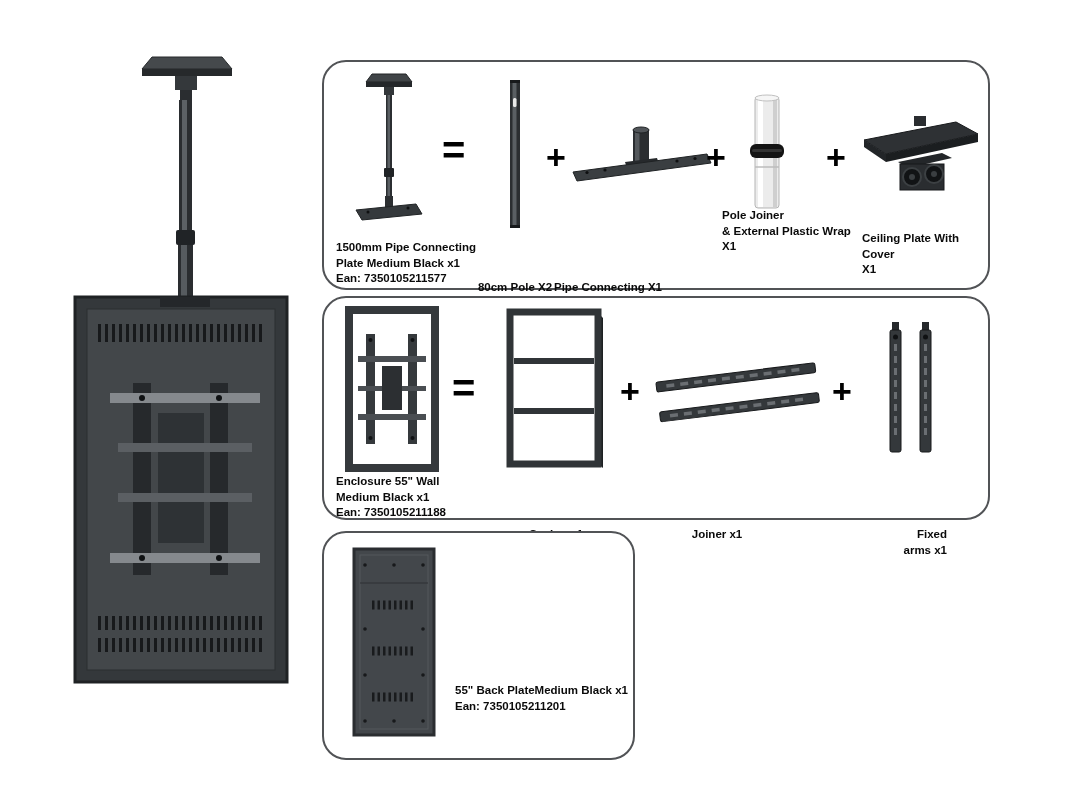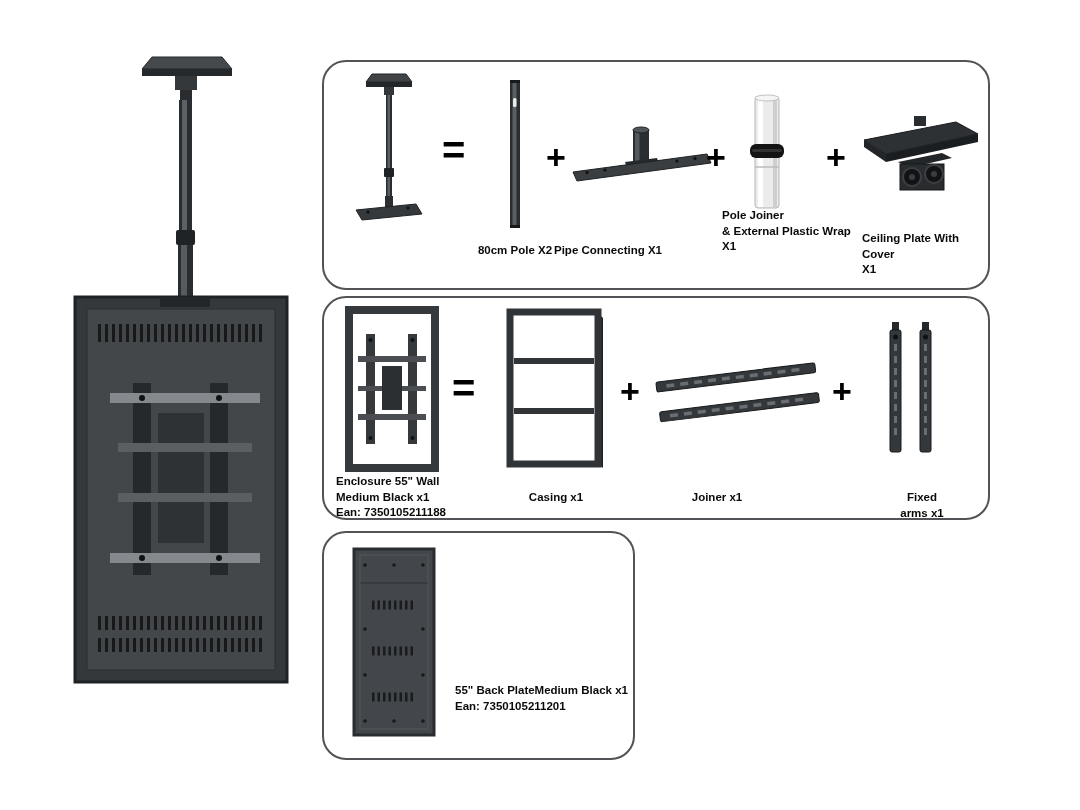--- a/index.html
+++ b/index.html
@@ -1,21 +1,21 @@
 <!DOCTYPE html>
 <html><head>
 <meta charset="utf-8">
 <style>
   * { margin:0; padding:0; box-sizing:border-box; }
   html,body { background:#ffffff; font-family:"Liberation Sans", sans-serif; }
   #canvas { position:relative; width:1080px; height:810px; background:#ffffff; overflow:hidden; }
   .panel { position:absolute; border:2px solid #515356; border-radius:24px; background:#ffffff; }
   .illus { position:absolute; }
   .label { position:absolute; font-size:11.5px; font-weight:bold; color:#0a0a0a; line-height:1.35; white-space:pre-line; }
-  .label.center { text-align:center; transform:translateX(-50%); }
+  .label.center { text-align:right; transform:translateX(-50%);margin-top:37px; }
   .op { position:absolute; font-weight:800; color:#000; line-height:1; }
   .eq { font-size:40px; }
   .plus { font-size:34px; }
 </style>
 </head>
 <body>
 
 <div id="canvas">
 
   <svg class="illus" style="left:40px; top:45px;" width="260" height="650" viewBox="0 0 260 650">
@@ -112,20 +112,23 @@
       <polygon points="30,40 122,20 122,28 30,48" fill="#1b1e20"></polygon>
       <polygon points="8,26 30,40 30,48 8,33" fill="#222528"></polygon>
       <polygon points="42,48 86,39 96,44 52,54" fill="#232629"></polygon>
       <rect x="44" y="50" width="44" height="26" fill="#2a2d30" stroke="#17191b" stroke-width="1"></rect>
       <circle cx="56" cy="63" r="9" fill="#111315" stroke="#3c4043" stroke-width="2"></circle>
       <circle cx="78" cy="60" r="9" fill="#111315" stroke="#3c4043" stroke-width="2"></circle>
       <circle cx="56" cy="63" r="3" fill="#3a3e41"></circle>
       <circle cx="78" cy="60" r="3" fill="#3a3e41"></circle>
     </svg>
 
+    <div class="label" style="left:12px; top:178px;">1500mm Pipe Connecting
+Plate Medium Black x1
+Ean: 7350105211577</div>
     <div class="label center" style="left:191px; top:181px;">80cm Pole X2</div>
     <div class="label center" style="left:284px; top:181px;">Pipe Connecting X1</div>
     <div class="label" style="left:398px; top:146px;">Pole Joiner
 &amp; External Plastic Wrap
 X1</div>
     <div class="label" style="left:538px; top:169px;">Ceiling Plate With Cover
 X1</div>
   </div>
 
   <div class="panel" style="left:322px; top:296px; width:668px; height:224px;">

